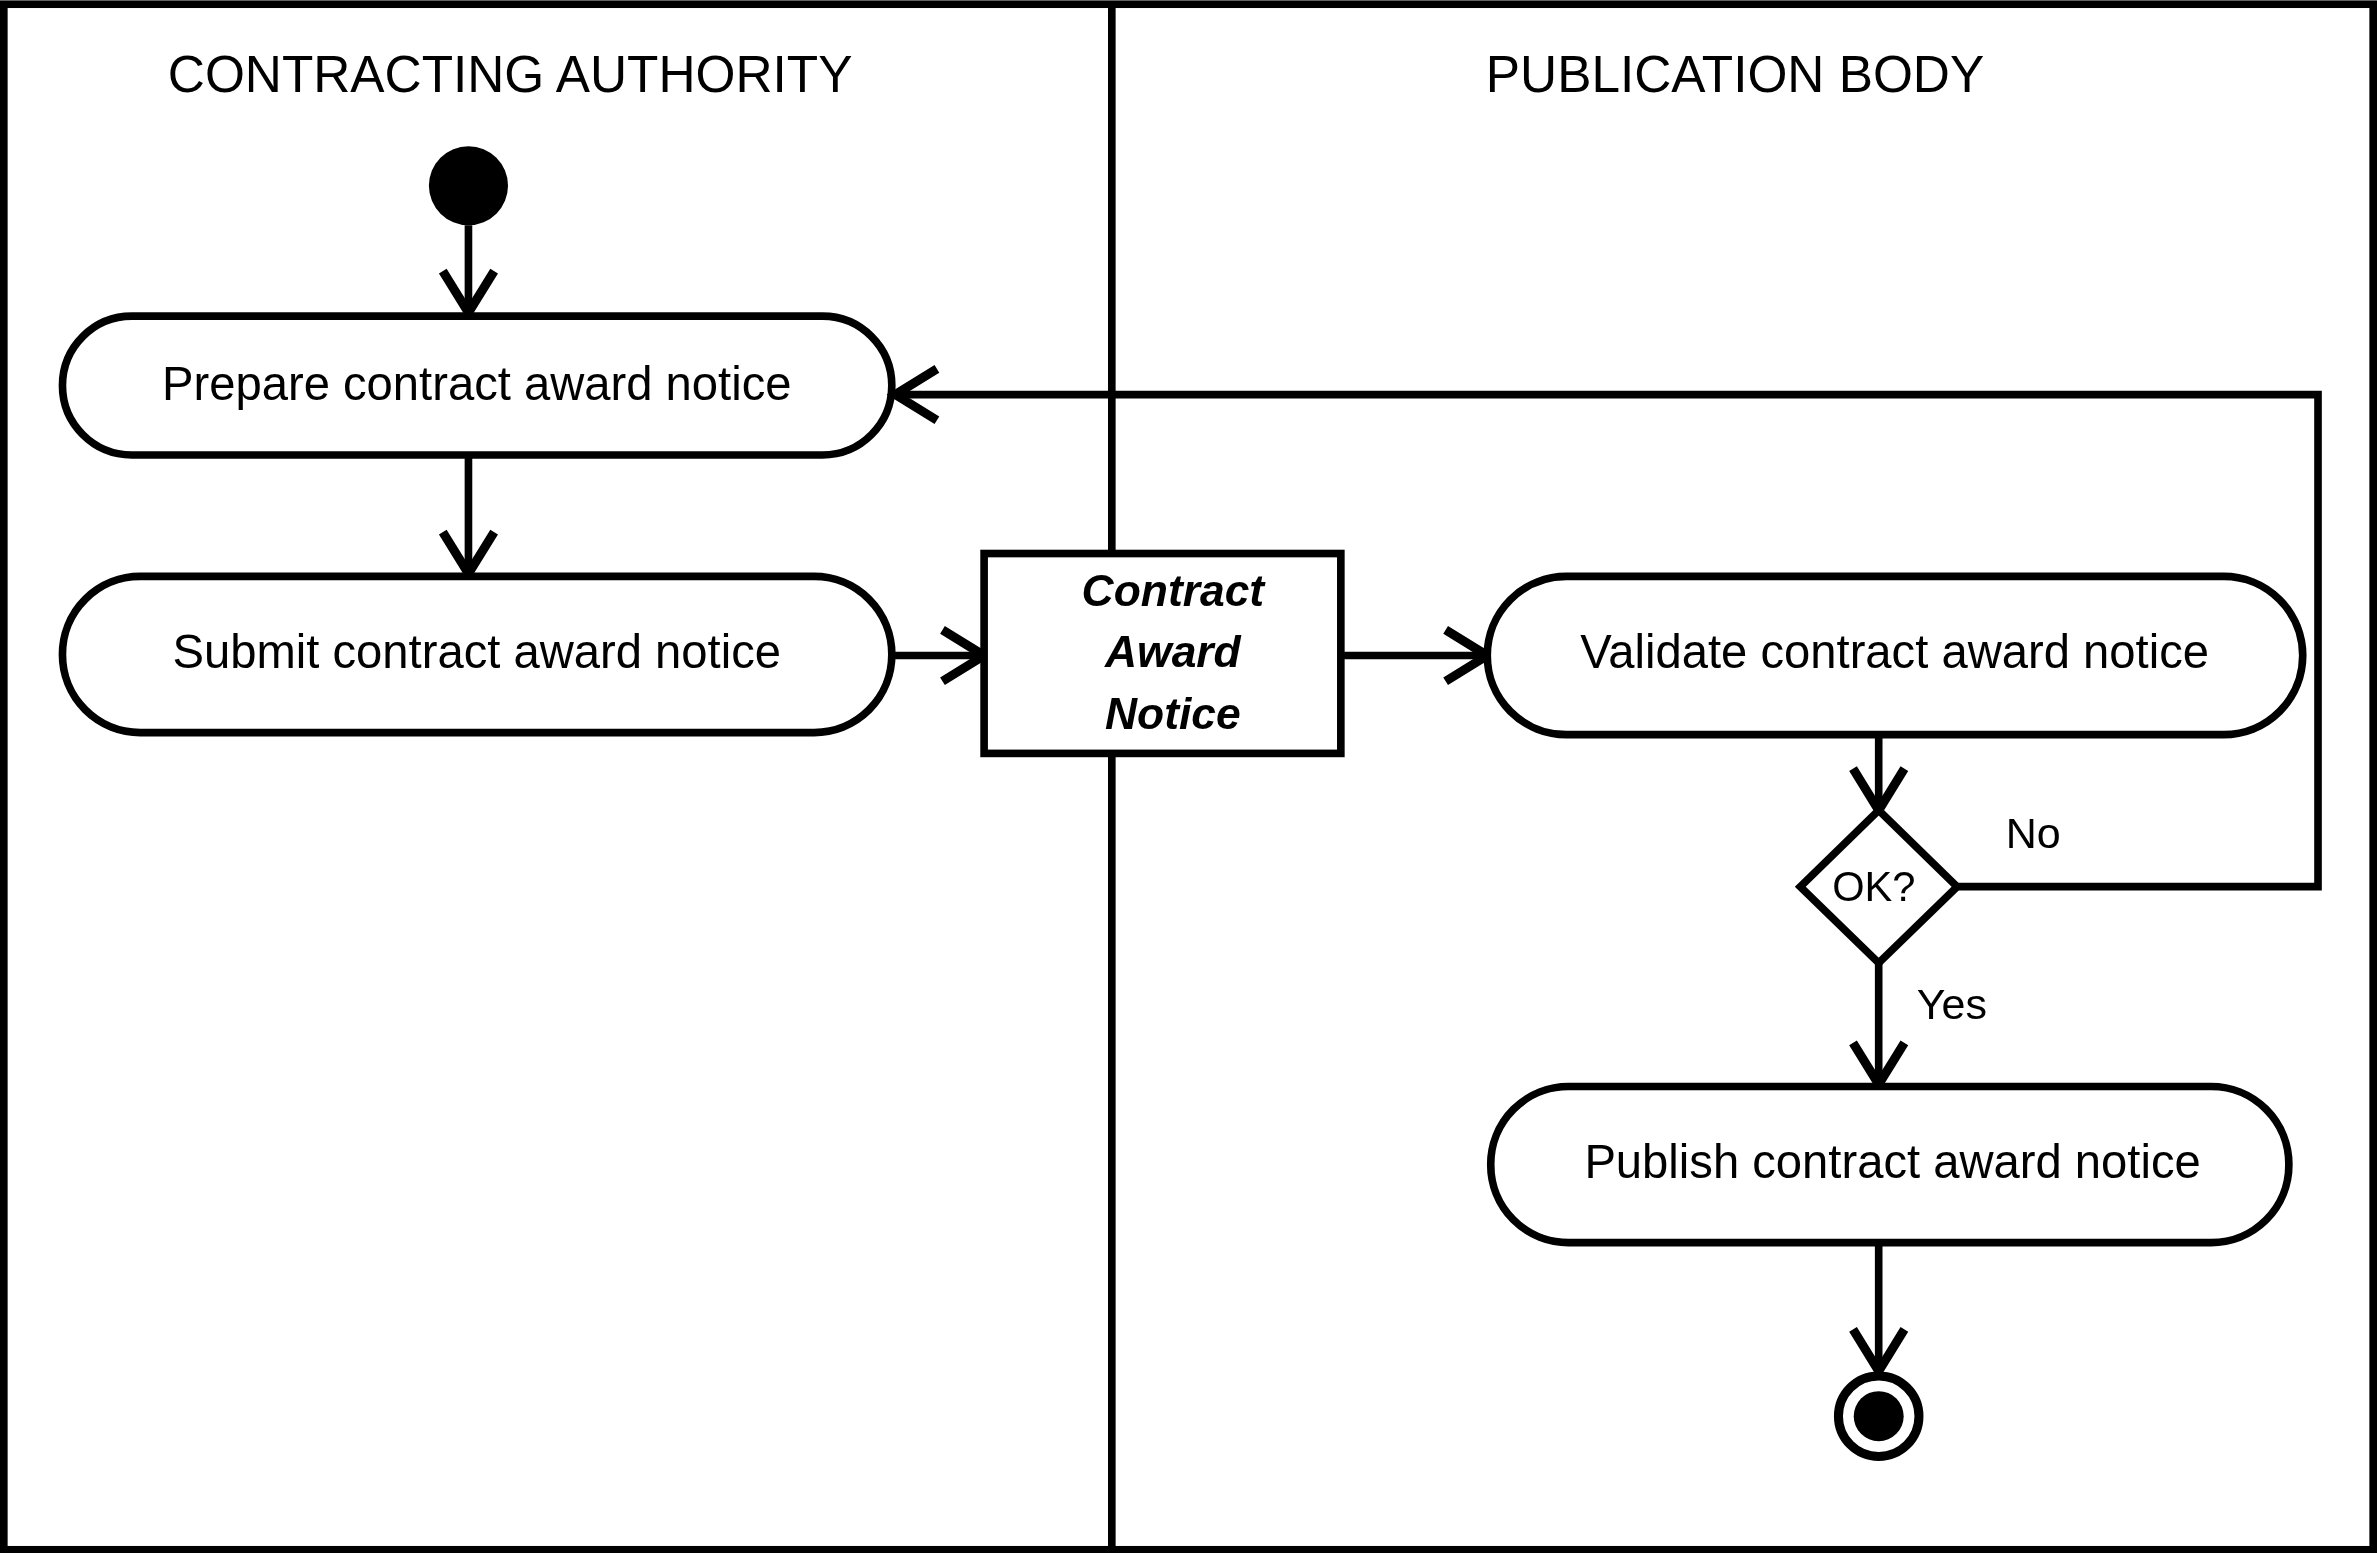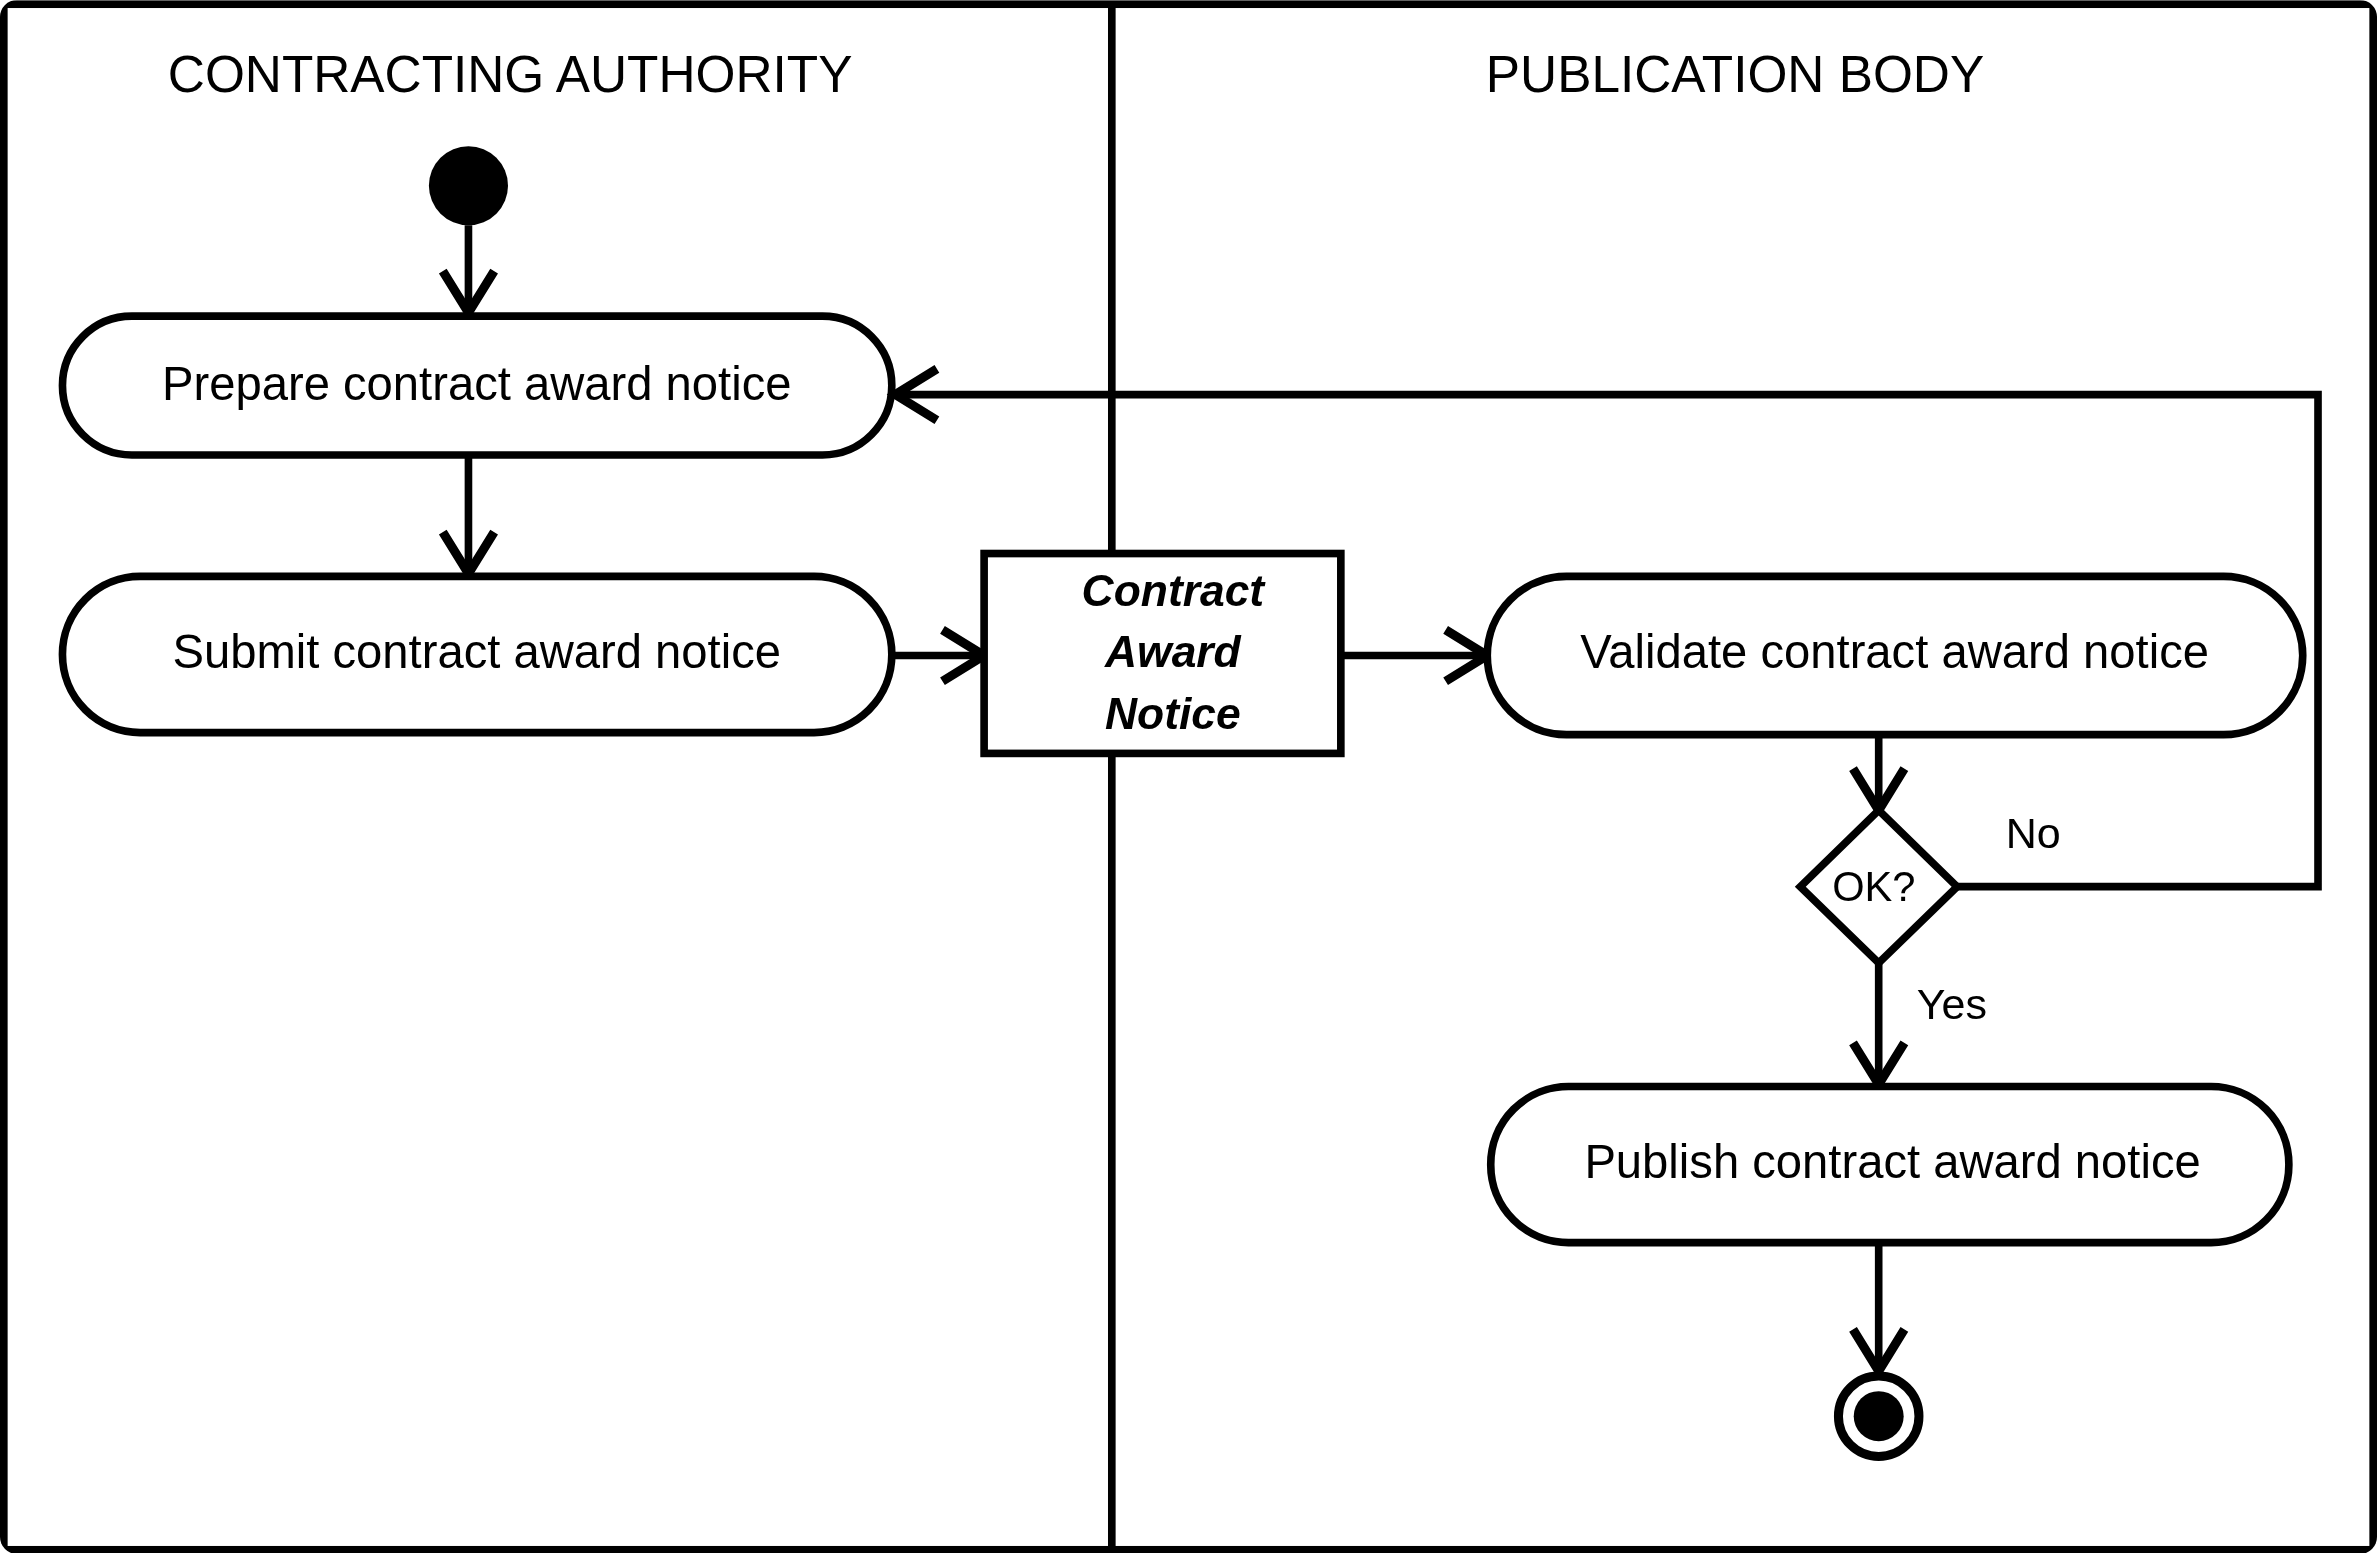--- a/index.html
+++ b/index.html
@@ -8,21 +8,20 @@
     padding: 0;
     background: #ffffff;
   }
   #canvas {
     position: relative;
     width: 2377px;
     height: 1554px;
     background: #ffffff;
     font-family: "Liberation Sans", sans-serif;
     overflow: hidden;
-    border-radius: 17px;
   }
   #diagram-svg {
     position: absolute;
     left: 0;
     top: 0;
     width: 2377px;
     height: 1554px;
   }
   .lane-title {
     font-family: "Liberation Sans", sans-serif;

